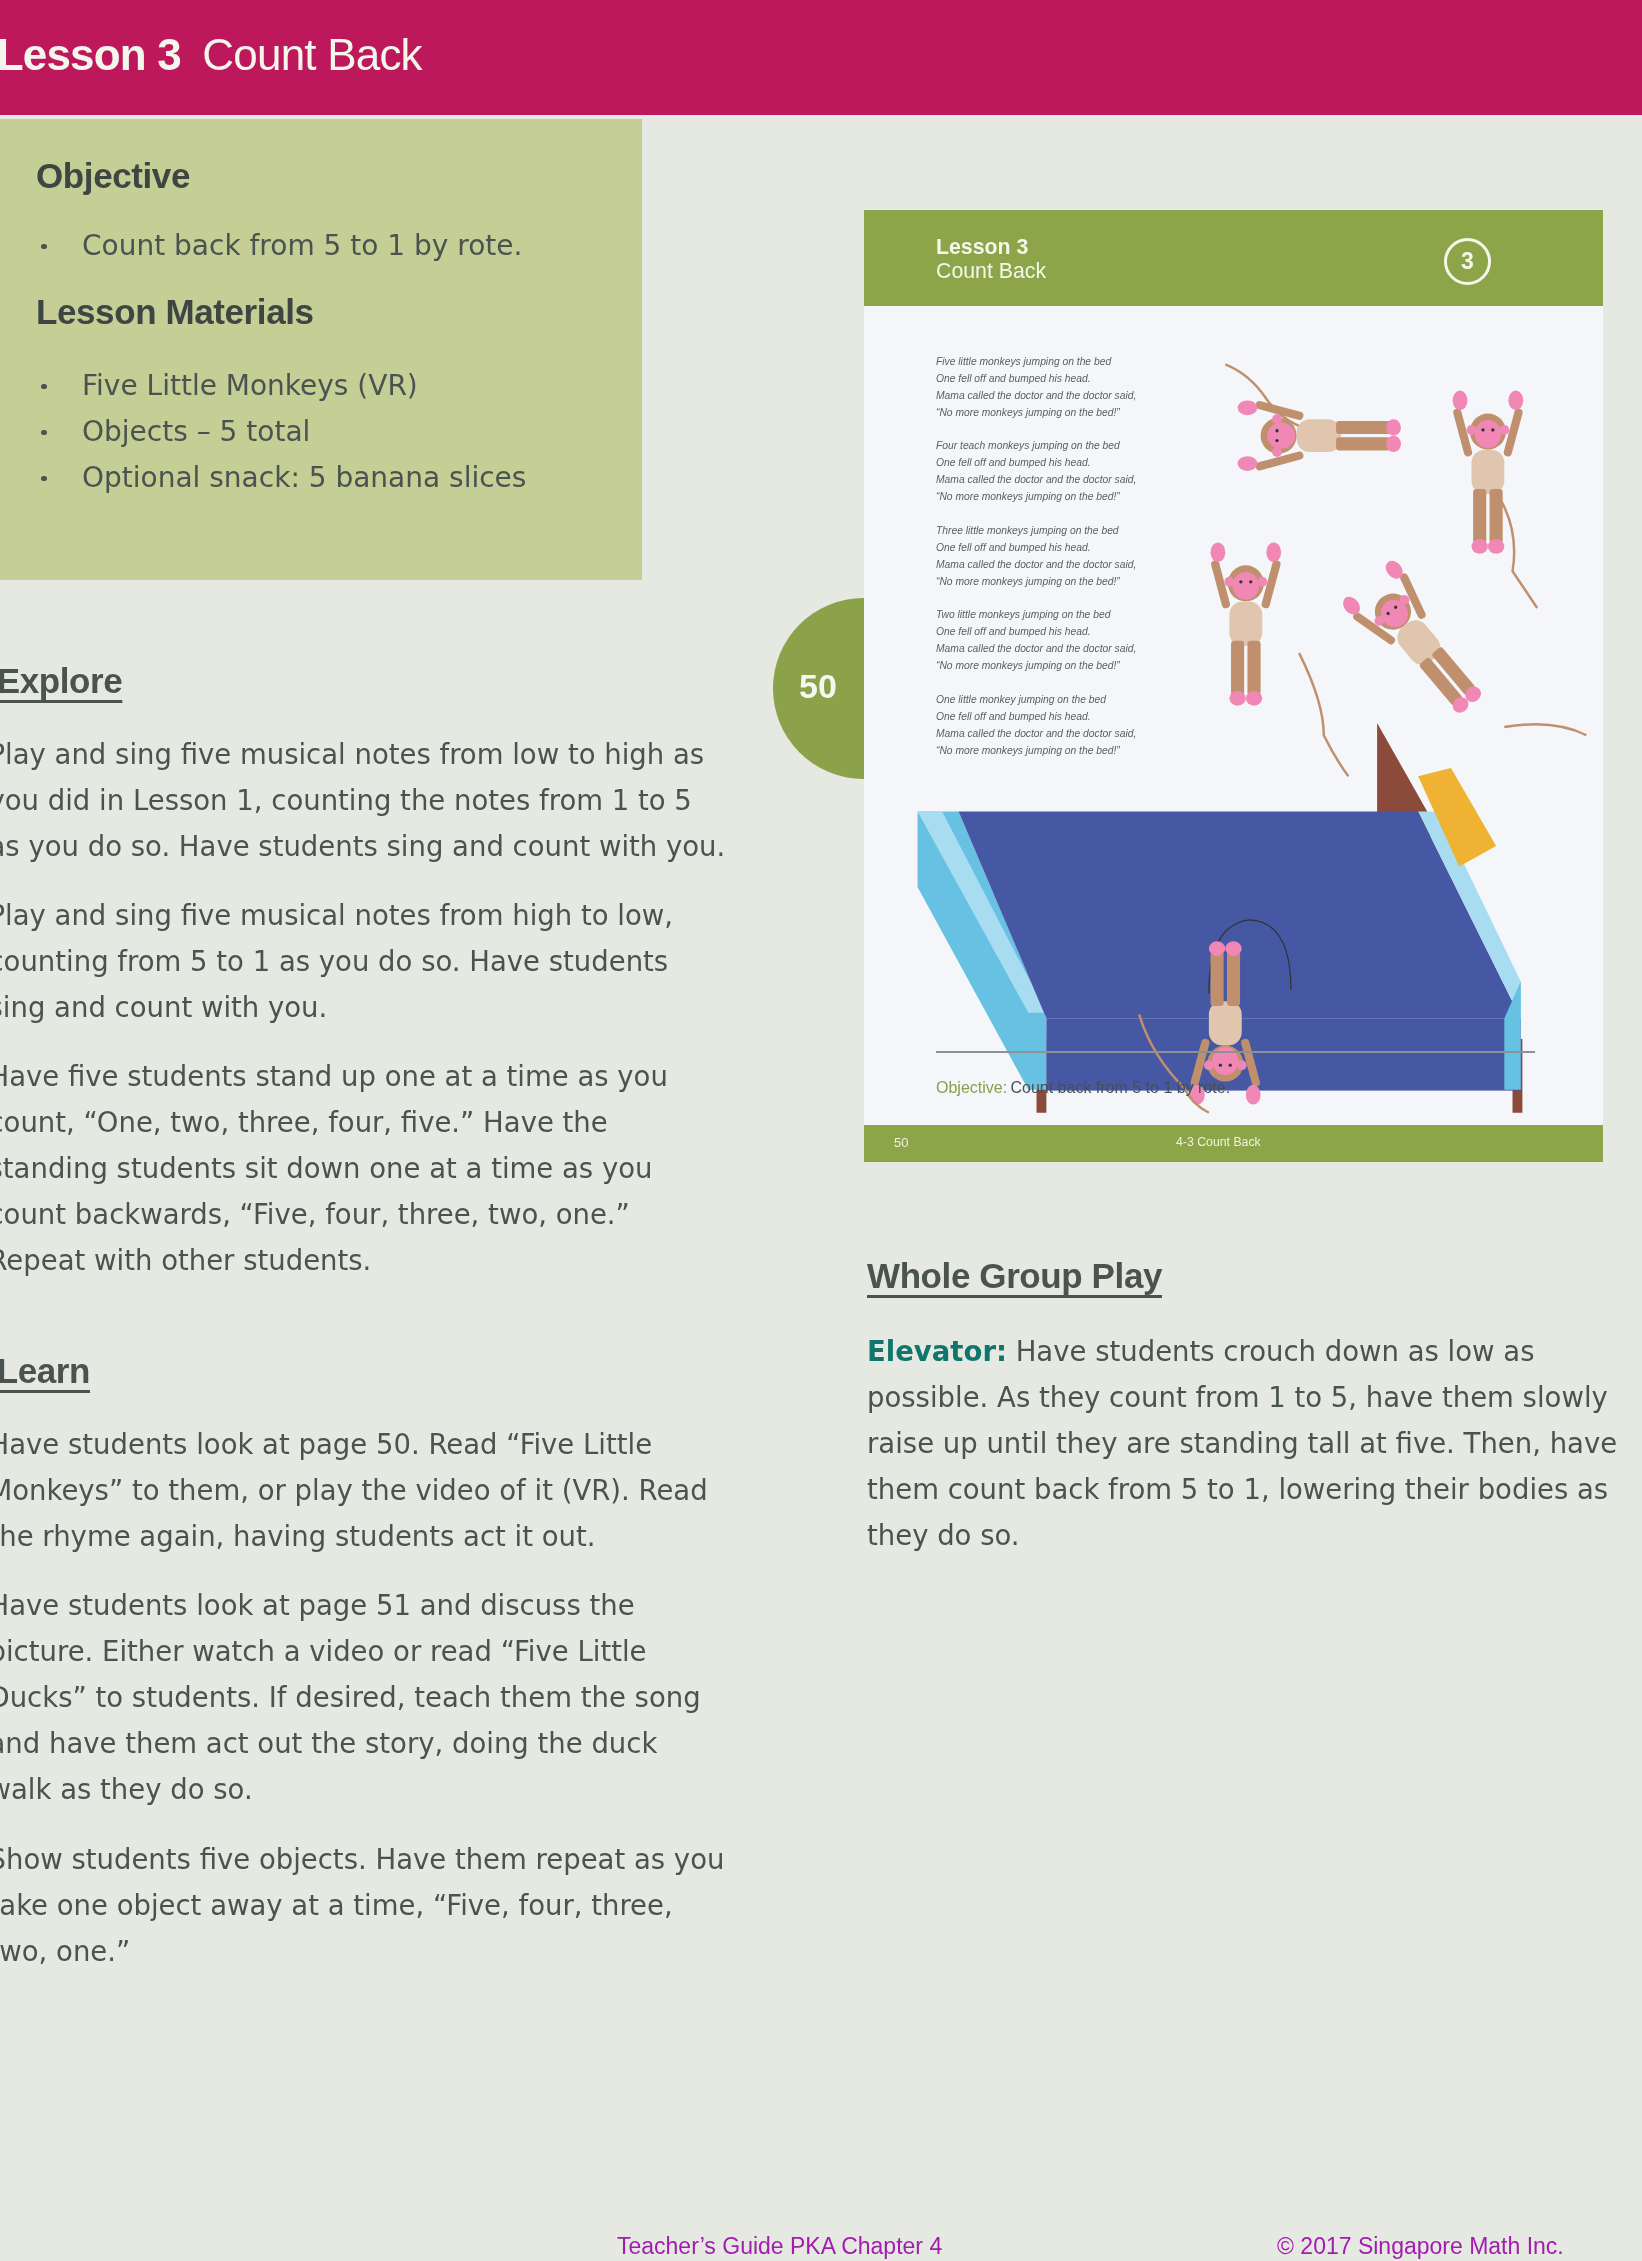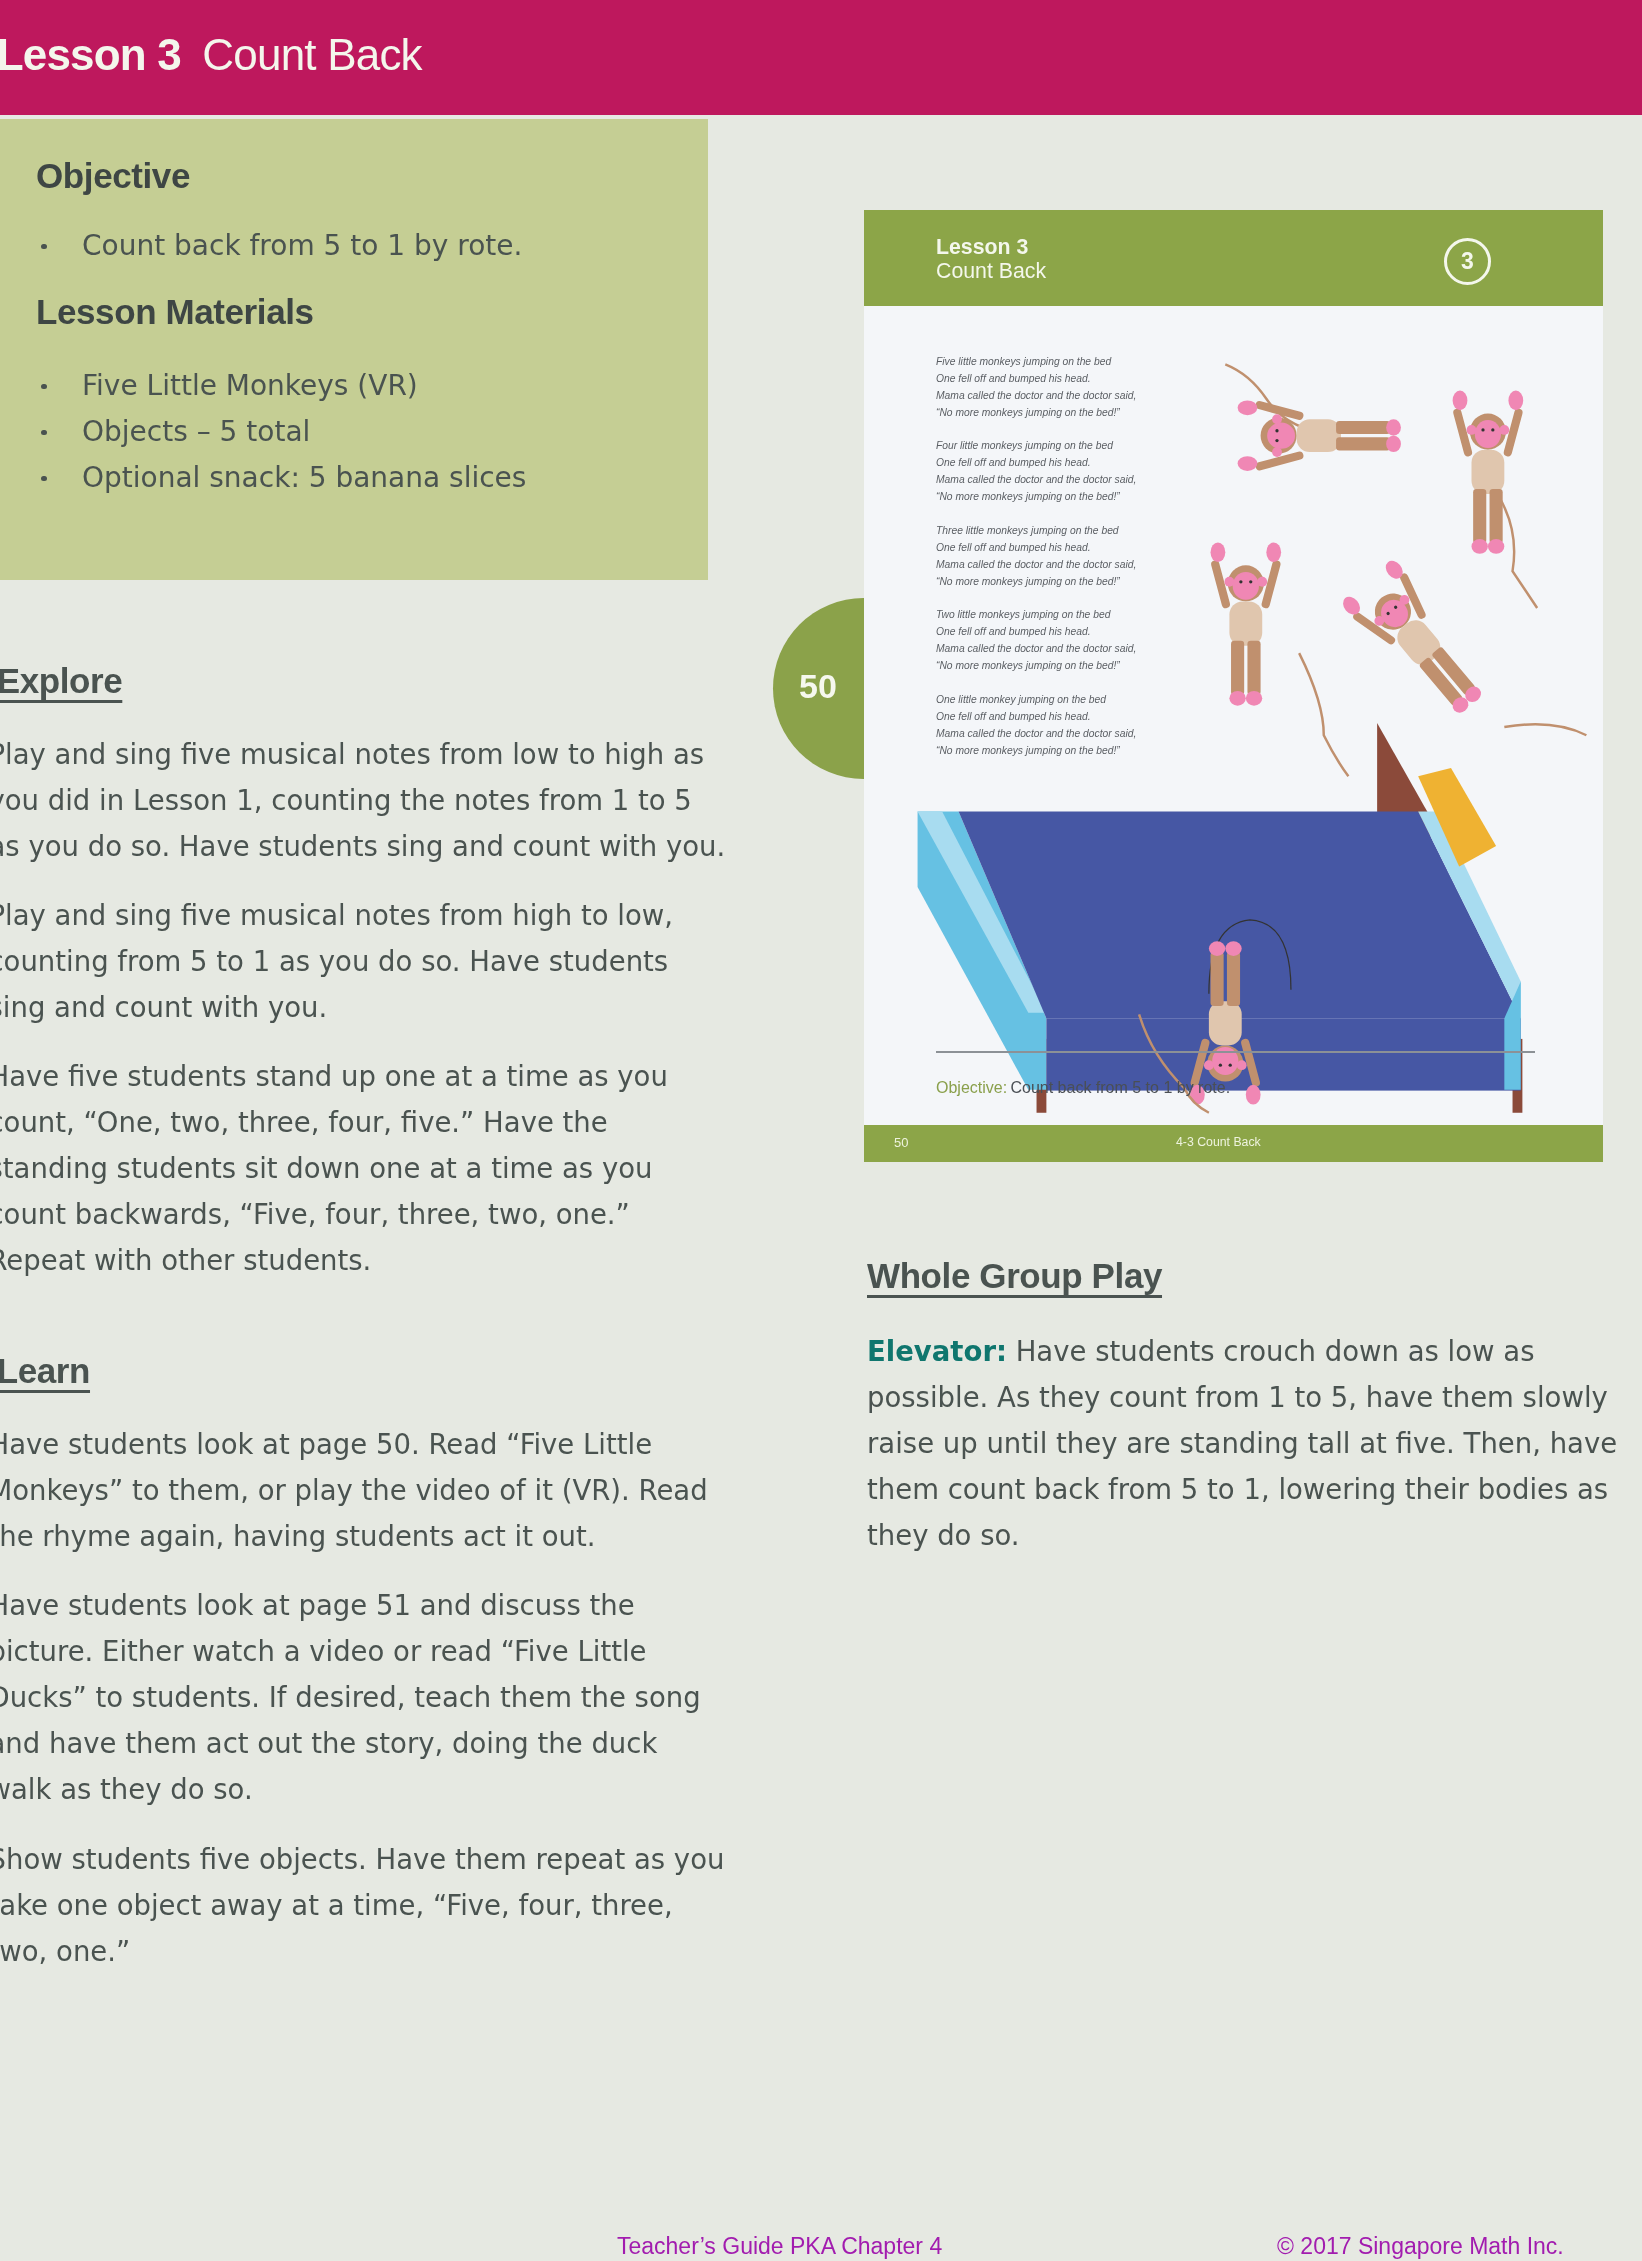--- a/index.html
+++ b/index.html
@@ -13,21 +13,21 @@
     position: absolute; left: 0; top: 0; width: 1642px; height: 115px;
     background: #be185d;
   }
   .header-title {
     position: absolute; left: -3.3px; top: 30px; color: #f4f6ec;
     font-family: "Liberation Sans", sans-serif; font-size: 44px; letter-spacing: -0.8px;
     white-space: nowrap;
   }
   .header-title .strong { font-weight: bold; margin-right: 21.3px; }
   .objective-panel {
-    position: absolute; left: 0; top: 119px; width: 708px; height: 461px;
+    position: absolute; left: 0; top: 119px; width: 642px; height: 461px;
     background: #c5ce94;
   }
   .panel-heading {
     position: absolute; left: 36px; font-family: "Liberation Sans", sans-serif;
     font-weight: bold; font-size: 35px; color: #3e4644; letter-spacing: -0.4px;
   }
   .bullet-list { position: absolute; left: 36px; margin: 0; padding: 0; list-style: none; }
   .bullet-list li {
     position: relative; padding-left: 46px; font-size: 28px; color: #4a5350;
     height: 46px; line-height: 46px; white-space: nowrap;
@@ -140,21 +140,21 @@
   </div>
 
   <div class="poem">
     <div class="stanza">
       <div>Five little monkeys jumping on the bed</div>
       <div>One fell off and bumped his head.</div>
       <div>Mama called the doctor and the doctor said,</div>
       <div>“No more monkeys jumping on the bed!”</div>
     </div>
     <div class="stanza">
-      <div>Four little monkeys jumping on the bed</div>
+      <div>Four teach monkeys jumping on the bed</div>
       <div>One fell off and bumped his head.</div>
       <div>Mama called the doctor and the doctor said,</div>
       <div>“No more monkeys jumping on the bed!”</div>
     </div>
     <div class="stanza">
       <div>Three little monkeys jumping on the bed</div>
       <div>One fell off and bumped his head.</div>
       <div>Mama called the doctor and the doctor said,</div>
       <div>“No more monkeys jumping on the bed!”</div>
     </div>

